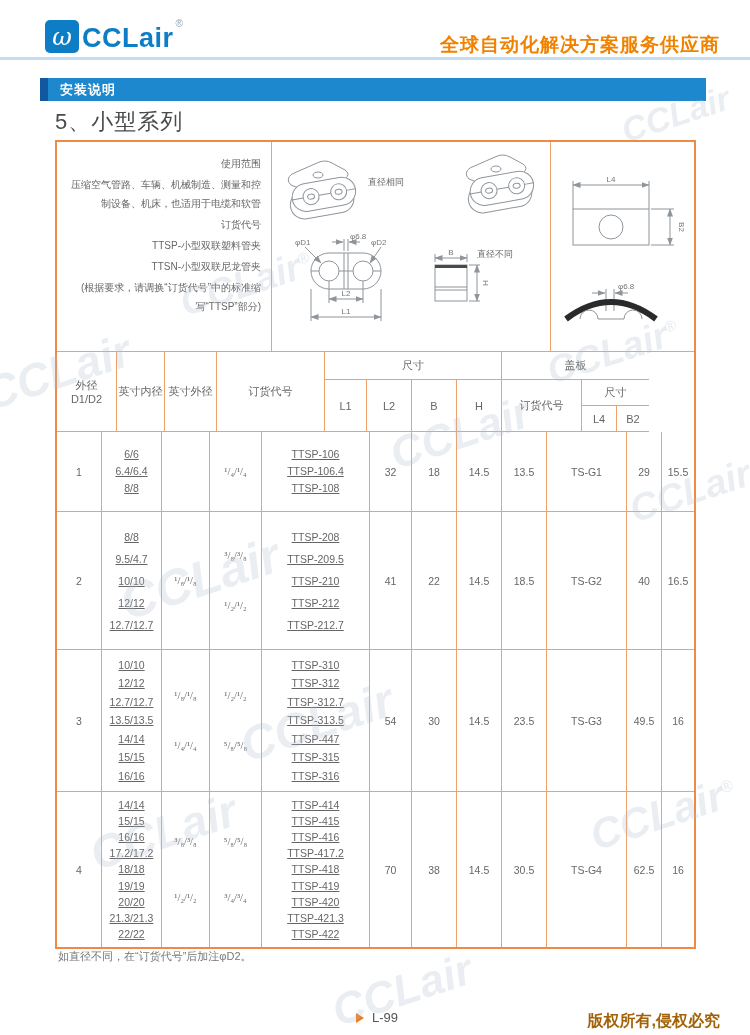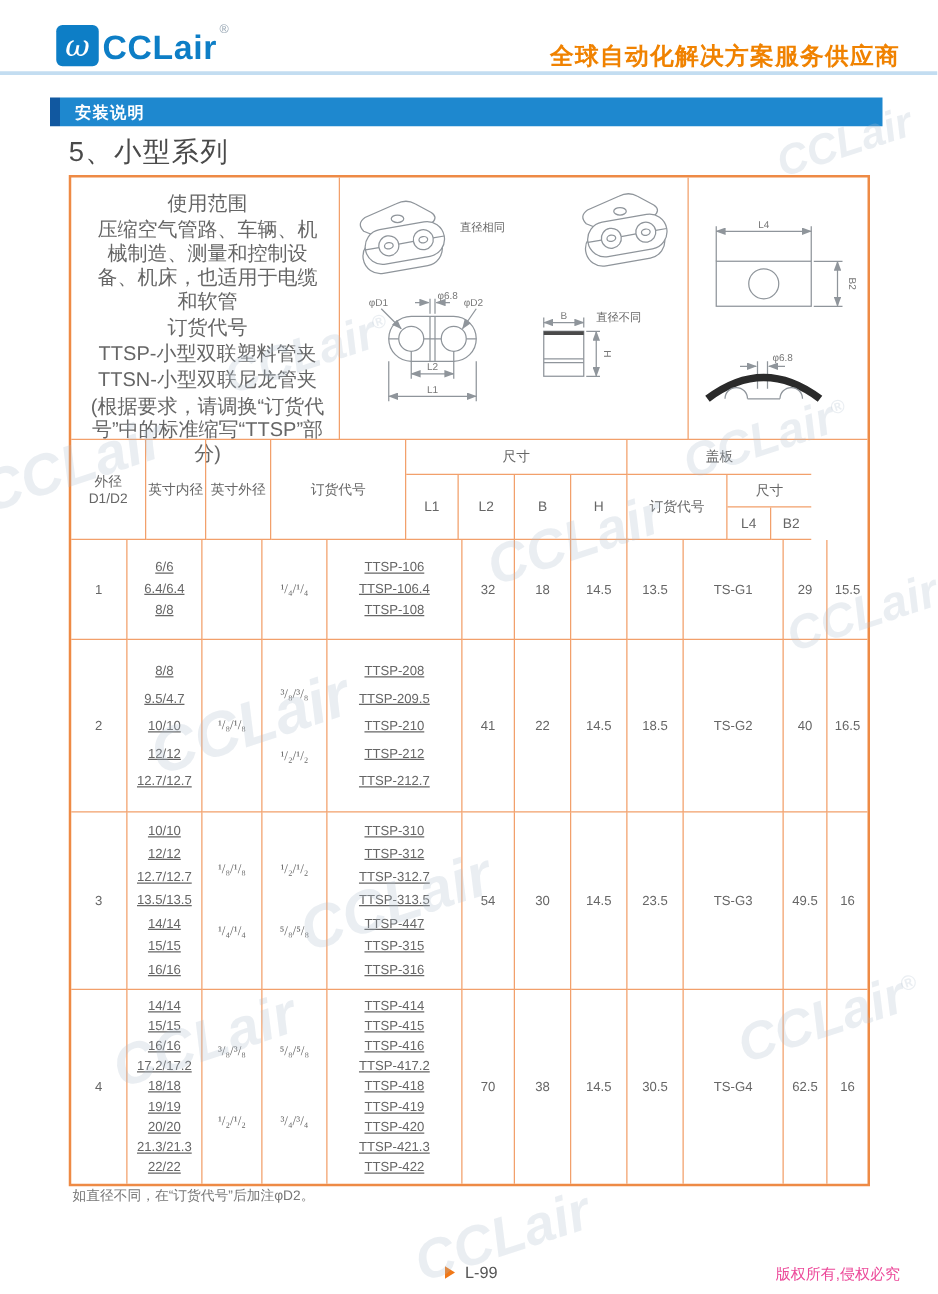--- a/index.html
+++ b/index.html
@@ -45,40 +45,40 @@
   .c10{width:80px;}.c11{width:35px;}.c12{width:32px;}
   .hcell{font-size:11px;}
   .lines{justify-content:center;}
   .lines div{width:100%;text-decoration:underline;}
   .r1 .lines div{line-height:17px;}
   .r2 .lines div{line-height:22px;}
   .r3 .lines div{line-height:18.5px;}
   .r4 .lines div{line-height:16.2px;}
   .stack{justify-content:space-evenly;align-items:center;font-family:Liberation Serif, serif;}
   
-  .info-cell{width:215px;align-items:flex-start;justify-content:flex-start;text-align:center;
-             padding:12px 10px 0 14px;font-size:16px;line-height:19px;color:#666;display:block;}
+  .info-cell{width:215px;align-items:flex-start;justify-content:flex-start;text-align:right;
+             padding:12px 10px 0 14px;font-size:10px;line-height:19px;color:#666;display:block;}
   .info-cell p{margin:0 0 2px 0;}
   .draw-cell{width:279px;position:relative;padding:0;}
   .cover-cell{width:143px;position:relative;padding:0;}
   
   .hgrp{display:flex;flex-direction:column;flex-shrink:0;}
   .h-top{height:28px;}
   .h-sub{height:52px;}
   .h-quarter{height:26px;}
   
   svg .tech{stroke:#8f959b;fill:none;stroke-width:1;}
   svg .fillw{fill:#fff;}
   svg text{stroke:none;fill:#777;font-size:8px;font-family:"Liberation Sans","DejaVu Sans",sans-serif;}
   svg text.cjk{font-size:9px;fill:#666;}
   
   .note{position:absolute;left:58px;top:949px;font-size:11px;color:#777;}
   .pagenum{position:absolute;left:356px;top:1010px;display:flex;align-items:center;font-size:13px;color:#555;}
   .tri{width:0;height:0;border-left:8px solid #f07818;border-top:5px solid transparent;border-bottom:5px solid transparent;margin-right:8px;}
-  .copyright{position:absolute;right:30px;top:1011px;font-size:12px;font-weight:normal;color:#ec4899;}
+  .copyright{position:absolute;right:30px;top:1011px;font-size:16px;font-weight:bold;color:#a16207;}
   
   .wm{position:absolute;color:rgba(173,188,203,.26);font-weight:bold;font-style:italic;
       transform:rotate(-18deg);pointer-events:none;z-index:40;white-space:nowrap;}
   .wm sup{font-size:.4em;}
 </style>
 </head>
 <body>
 
 <div class="hdr">
   <div class="logo">

